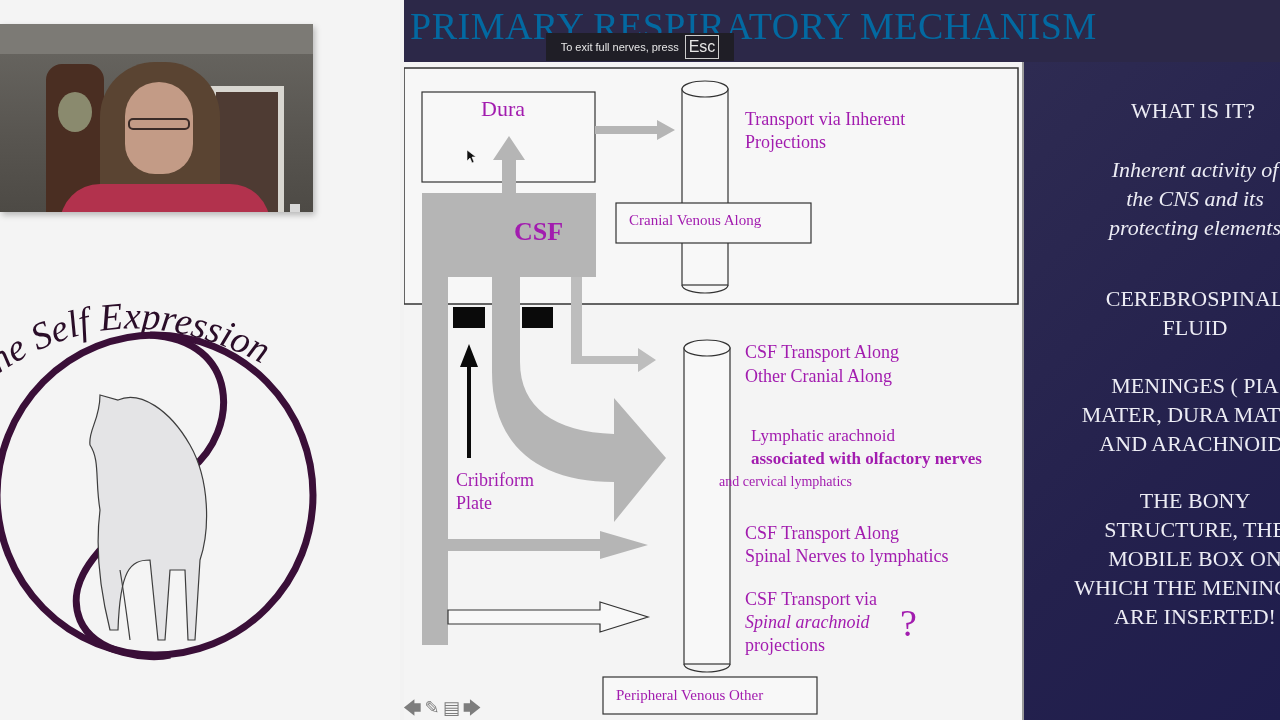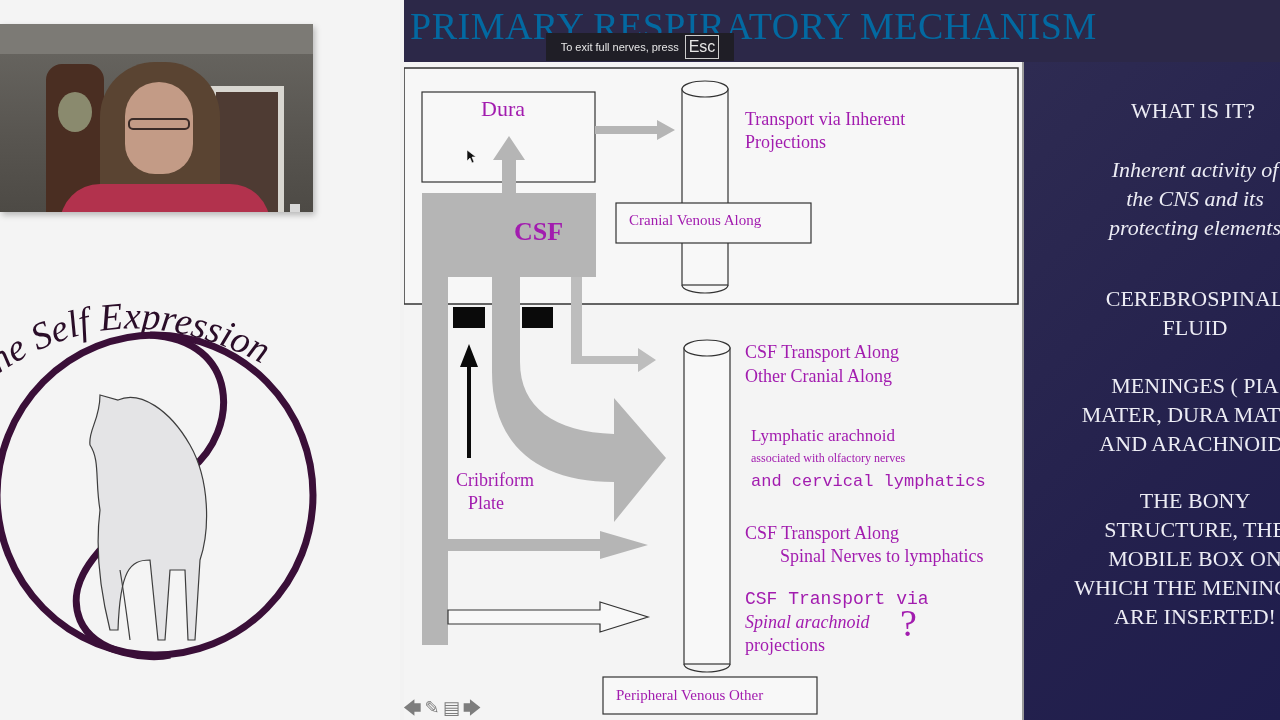--- a/index.html
+++ b/index.html
@@ -124,33 +124,33 @@
 <div>
   <div class="dlabel" style="left:745px;top:108px;">Transport via Inherent</div>
   <div class="dlabel" style="left:745px;top:131px;">Projections</div>
 </div>
 <div>
   <div class="dlabel" style="left:745px;top:341px;">CSF Transport Along</div>
   <div class="dlabel" style="left:745px;top:365px;">Other Cranial Along</div>
 </div>
 <div>
   <div class="dlabel" style="left:751px;top:424px;font-size:17px;">Lymphatic arachnoid</div>
-  <div class="dlabel" style="left:751px;top:447px;font-size:12px;">associated with olfactory nerves</div>
-  <div class="dlabel" style="left:751px;top:470px;font-size:17px;font-family:Liberation Mono, monospace;">and cervical lymphatics</div>
+  <div class="dlabel" style="left:751px;top:447px;font-size:17px;font-weight:bold;">associated with olfactory nerves</div>
+  <div class="dlabel" style="left:719px;top:470px;font-size:14px;">and cervical lymphatics</div>
 </div>
 <div>
   <div class="dlabel" style="left:456px;top:469px;">Cribriform</div>
-  <div class="dlabel" style="left:456px;top:492px;margin-left:12px;">Plate</div>
+  <div class="dlabel" style="left:456px;top:492px;">Plate</div>
 </div>
 <div>
   <div class="dlabel" style="left:745px;top:522px;">CSF Transport Along</div>
-  <div class="dlabel" style="left:745px;top:545px;margin-left:35px;">Spinal Nerves to lymphatics</div>
+  <div class="dlabel" style="left:745px;top:545px;">Spinal Nerves to lymphatics</div>
 </div>
 <div>
-  <div class="dlabel" style="left:745px;top:588px;font-family:Liberation Mono, monospace;">CSF Transport via</div>
+  <div class="dlabel" style="left:745px;top:588px;">CSF Transport via</div>
   <div class="dlabel" style="left:745px;top:611px;font-style:italic;">Spinal arachnoid</div>
   <div class="dlabel" style="left:745px;top:634px;">projections</div>
 </div>
 <div class="dlabel" style="left:900px;top:603px;font-size:38px;line-height:40px;">?</div>
 
 <div class="right-panel"></div>
 <div class="rp-text" style="top:96px;left:1040px;width:306px;">WHAT IS IT?</div>
 <div>
   <div class="rp-text italic" style="top:155px;">Inherent activity of</div>
   <div class="rp-text italic" style="top:184px;">the CNS and its</div>

